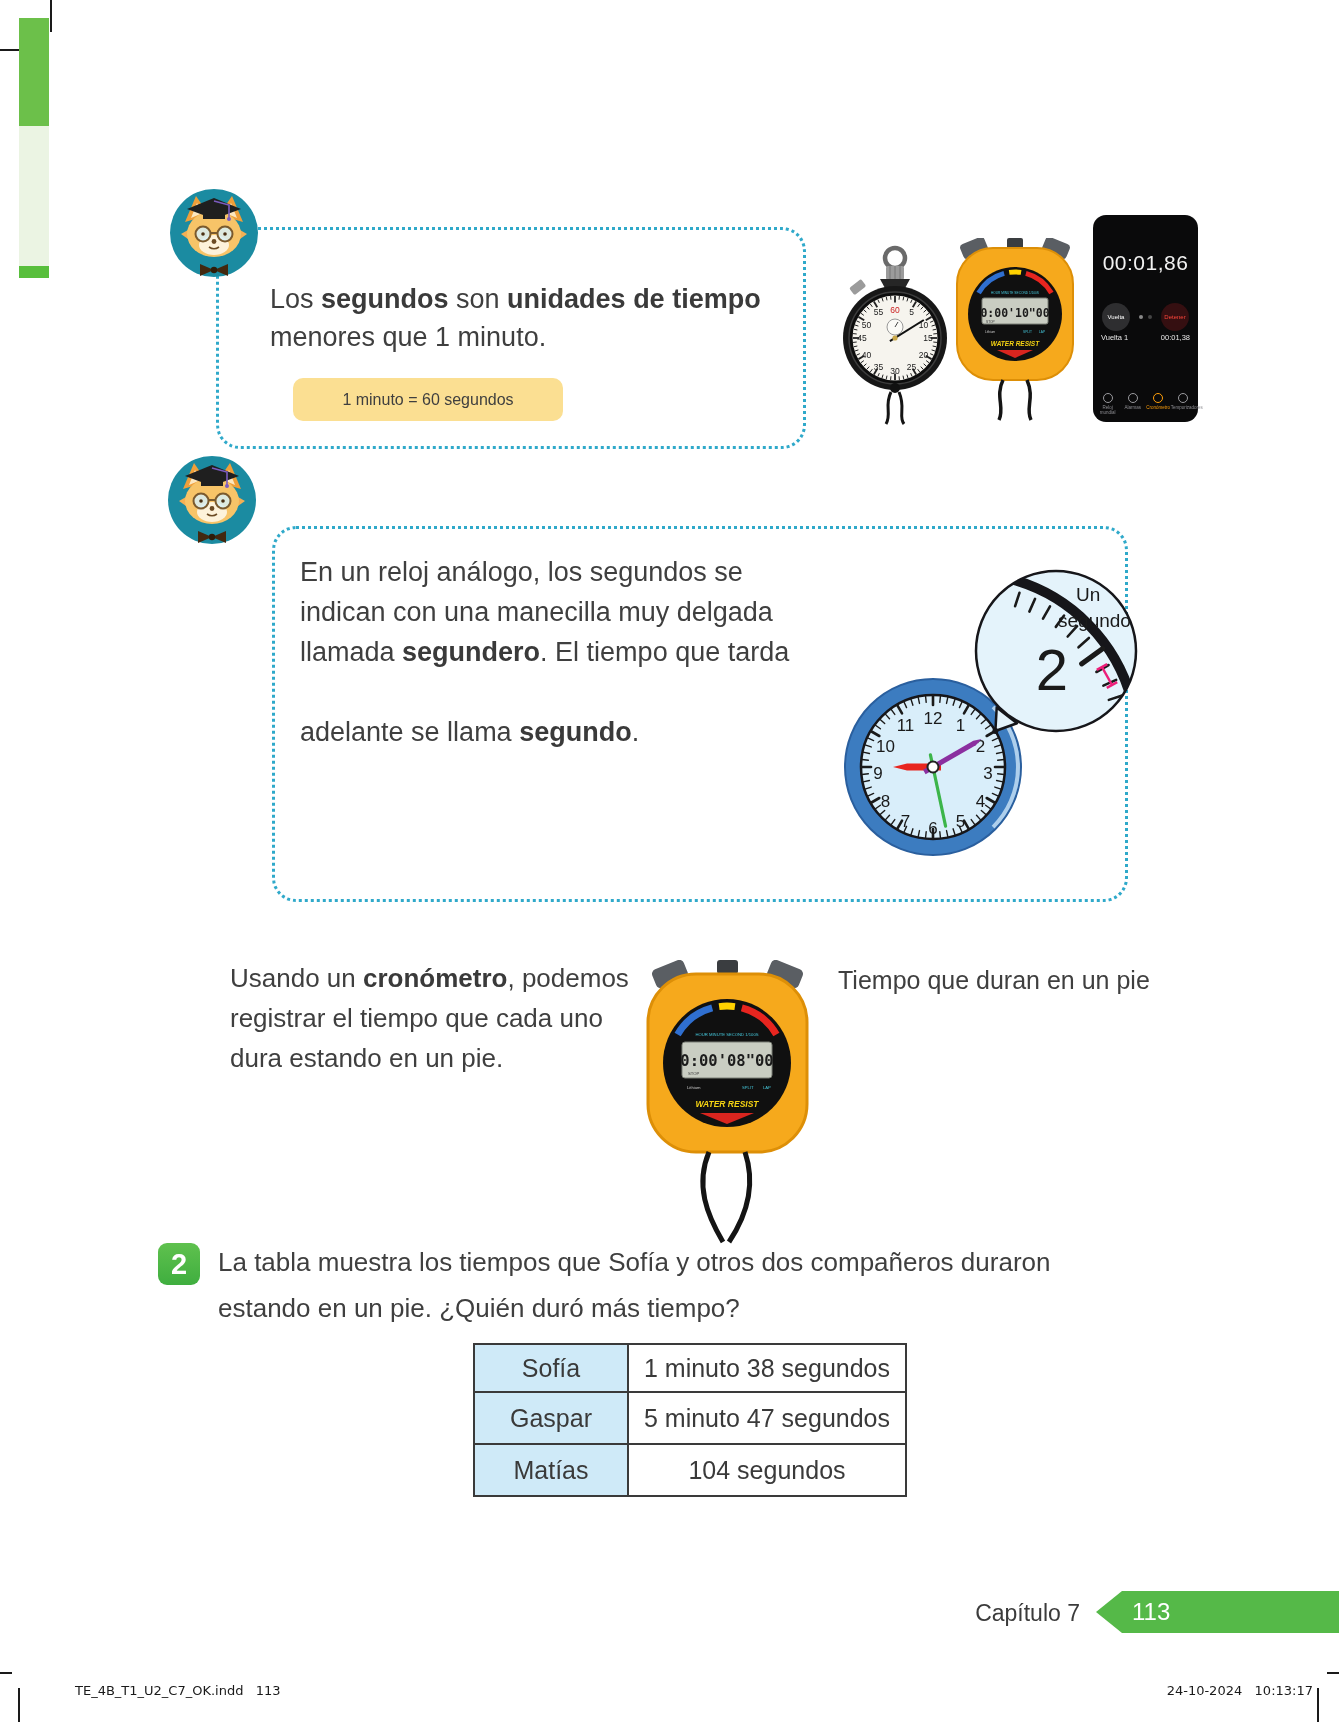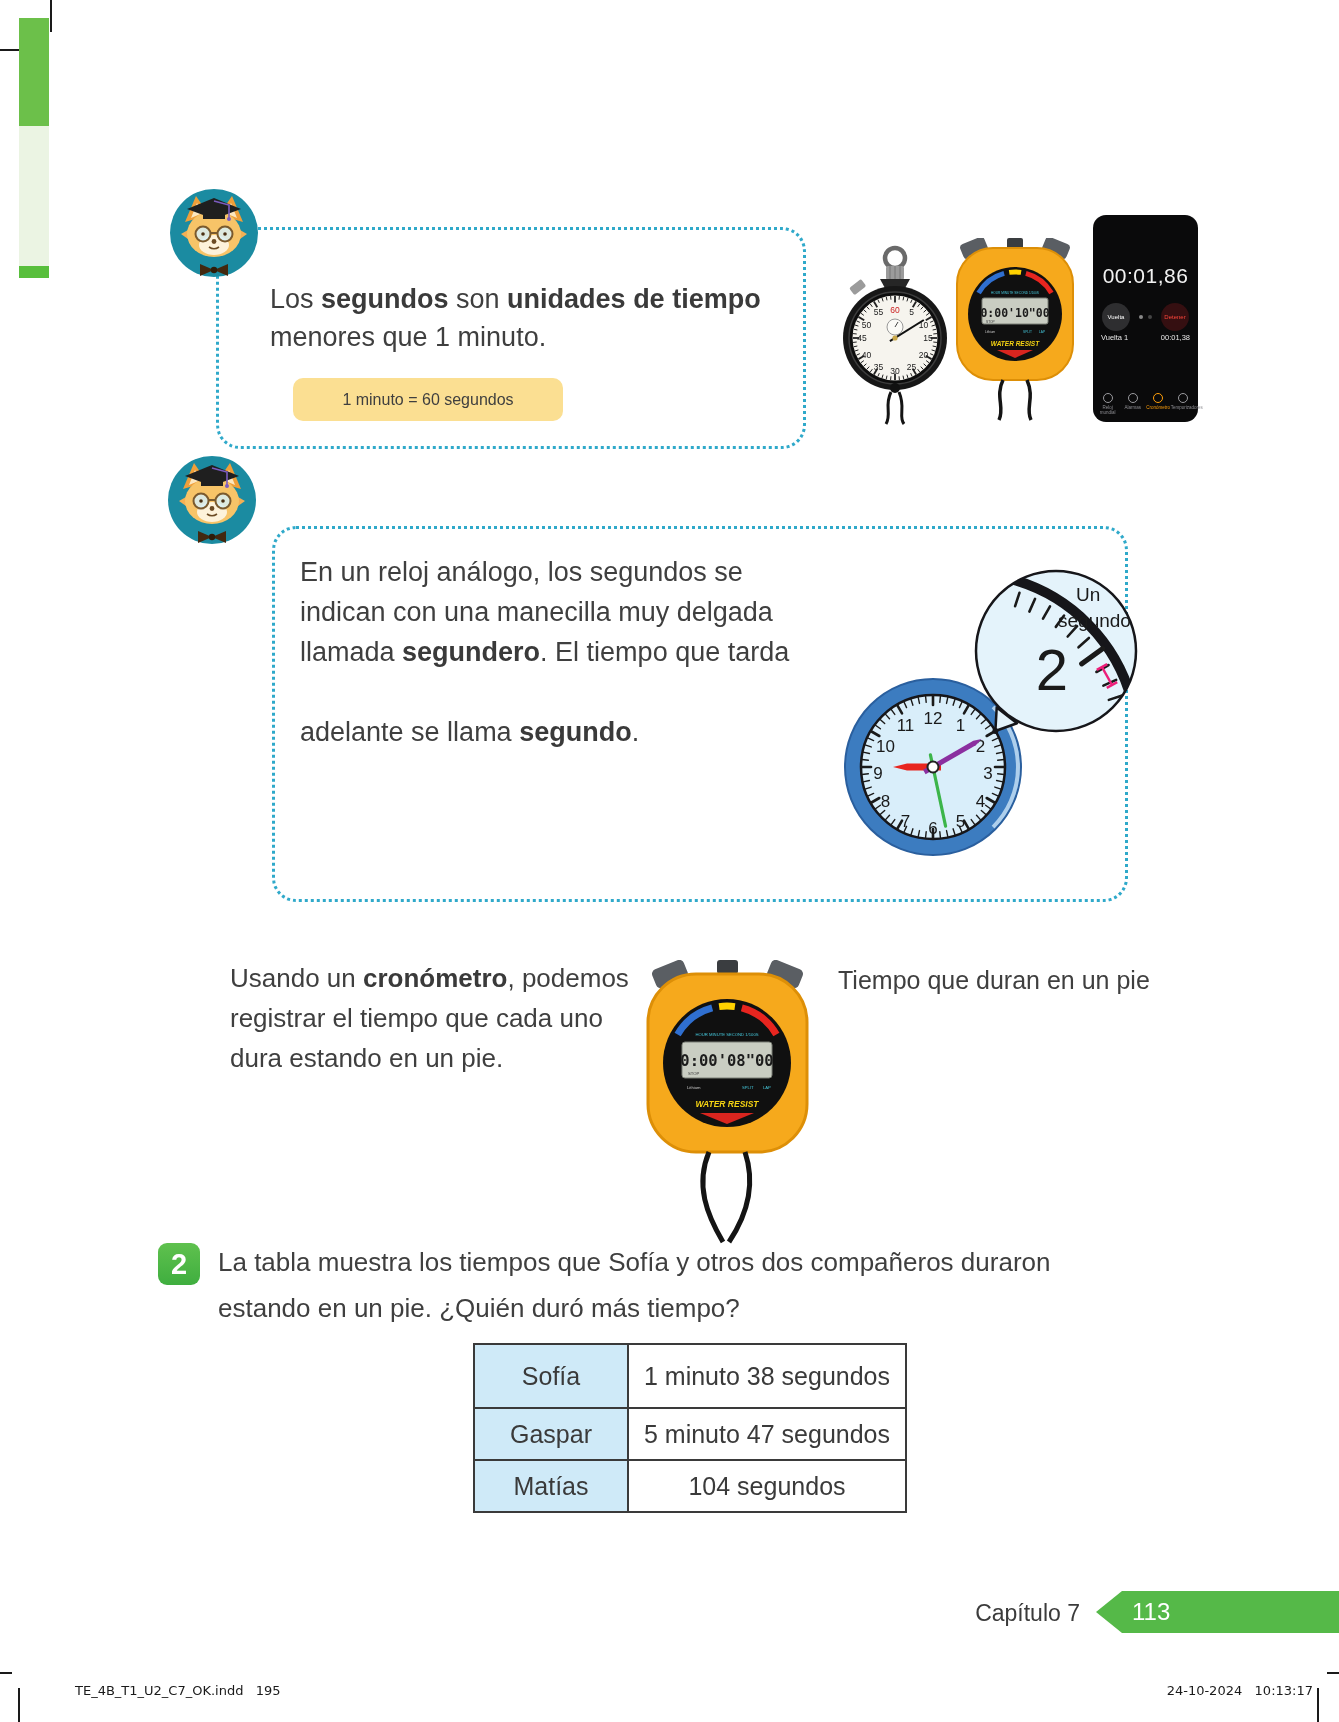--- a/index.html
+++ b/index.html
@@ -14,21 +14,21 @@
   .bar-green2{background:#58bf3c;}
   
   .bubble{position:absolute;border:3px dotted #2fa9ca;border-radius:24px;background:#fff;}
   .bodytext{font-size:27px;line-height:32px;color:#3f3f3f;}
   .bodytext b{font-weight:bold;color:#3a3a3a;}
   .pill{position:absolute;background:#fbdf92;border-radius:10px;text-align:center;
         font-size:16px;line-height:43px;color:#3f3f3f;}
   
   .phone{position:absolute;left:1093px;top:215px;width:105px;height:207px;background:#0a0a0b;border-radius:13px;}
   .ph-time{position:absolute;left:0;top:36px;width:100%;text-align:center;color:#f2f2f2;
-           font-size:21px;font-weight:300;letter-spacing:0.5px;margin-top:13px;}
+           font-size:21px;font-weight:300;letter-spacing:0.5px;}
   .ph-btn{position:absolute;top:88px;width:28px;height:28px;border-radius:50%;
           text-align:center;line-height:28px;font-size:6px;}
   .ph-btn-left{left:9px;background:#2e2e30;color:#ffffff;}
   .ph-btn-right{right:9px;background:#350f11;color:#fd453a;}
   .ph-dot{position:absolute;top:100px;width:4px;height:4px;border-radius:50%;}
   .ph-laprow{position:absolute;left:8px;right:8px;top:118px;display:flex;justify-content:space-between;
              color:#e8e8e8;font-size:7.5px;}
   .ph-tabs{position:absolute;left:2px;right:2px;top:178px;display:flex;justify-content:space-between;}
   .ph-tab{width:25%;text-align:center;color:#8e8e93;}
   .ph-tab-ic{display:block;margin:0 auto 2px auto;width:8px;height:8px;border:1.5px solid #9a9a9e;border-radius:50%;}
@@ -450,36 +450,36 @@
   <div class="ex-badge">2</div>
   <div class="abs bodytext nowrap" style="left:218px;top:1246px;font-size:26px;">La tabla muestra los tiempos que Sofía y otros dos compañeros duraron</div>
   <div class="abs bodytext nowrap" style="left:218px;top:1292px;font-size:26px;">estando en un pie. ¿Quién duró más tiempo?</div>
 
   <table class="ex-table">
     <colgroup>
         <col style="width:154px">
         <col style="width:278px">
       </colgroup>
     <tbody>
-        <tr style="height:64px;">
+        <tr style="height:48px;">
       <td class="namecell">Sofía</td>
       <td>1 minuto 38 segundos</td>
     </tr>
     <tr style="height:52px;">
       <td class="namecell">Gaspar</td>
       <td>5 minuto 47 segundos</td>
     </tr>
     <tr style="height:52px;">
       <td class="namecell">Matías</td>
       <td>104 segundos</td>
     </tr>
   </tbody>
     </table>
 
   <div class="chapter-lbl nowrap">Capítulo 7</div>
   <div class="page-badge">
     <span>113</span>
   </div>
 
-  <div class="print-line" style="left:75px;">TE_4B_T1_U2_C7_OK.indd   195</div>
+  <div class="print-line" style="left:75px;">TE_4B_T1_U2_C7_OK.indd   113</div>
   <div class="print-line" style="left:1100px;width:213px;text-align:right;">24-10-2024   10:13:17</div>
 
 </div>
 
 </body></html>

